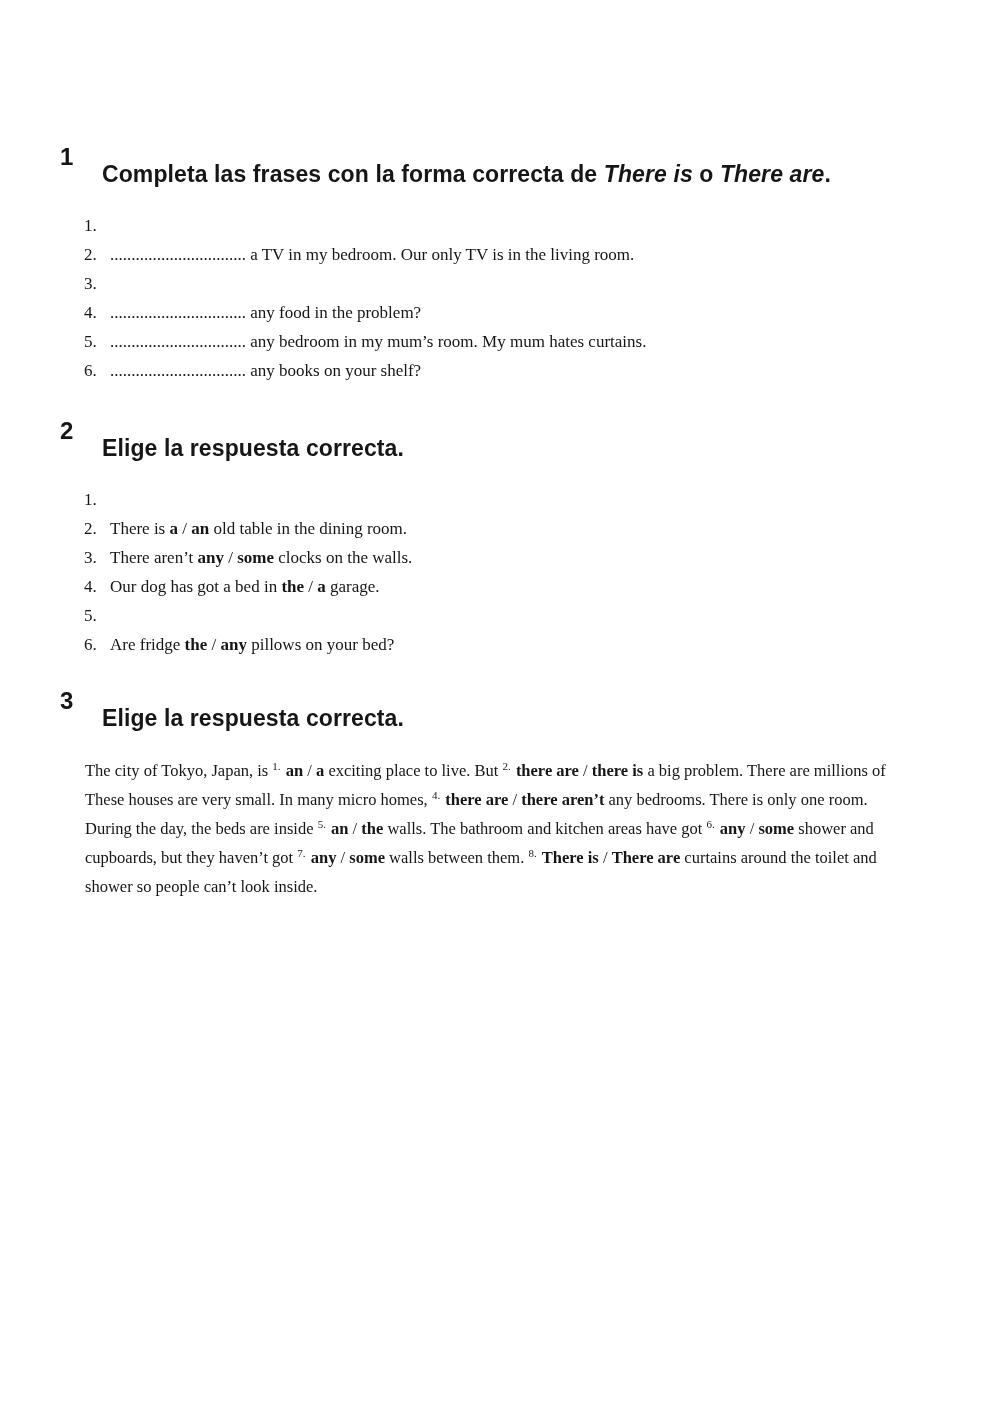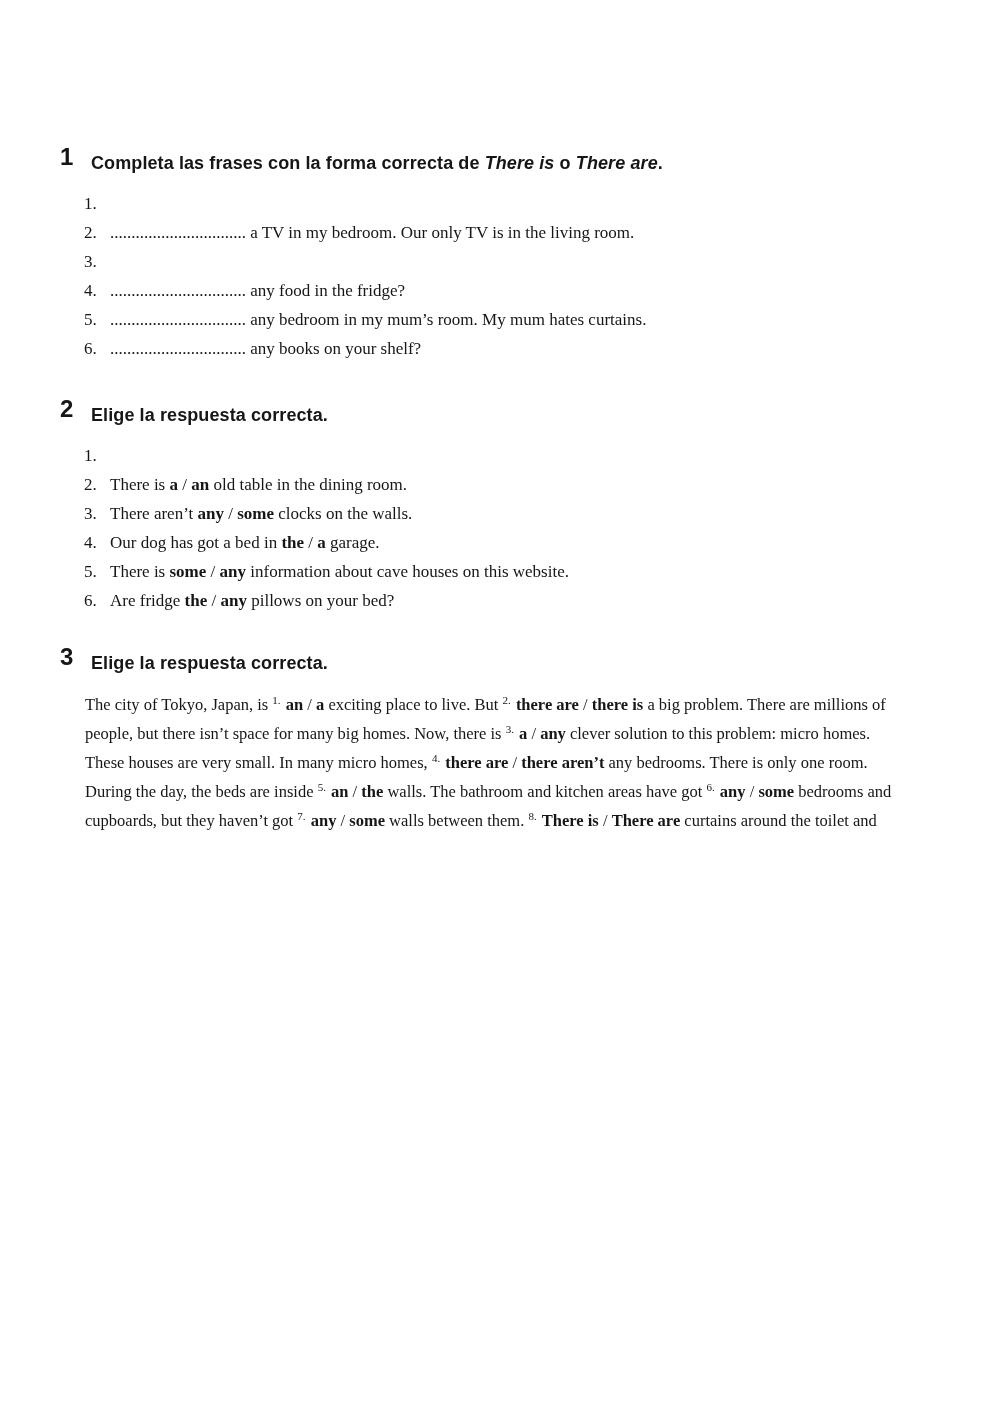--- a/index.html
+++ b/index.html
@@ -33,23 +33,23 @@
     font-family: "Liberation Sans", sans-serif;
     font-weight: bold;
   }
   .ex-num {
     width: 27px;
     flex: none;
     font-size: 24px;
     line-height: 24px;
   }
   .ex-title {
-    margin: 4px;
+    margin: 15px;
     padding-top: 4px;
-    font-size: 18px;
+    font-size: 23px;
     line-height: 20px;
     letter-spacing: 0.1px;
   }
   .ex-list {
     list-style: none;
     margin: 12px 0 0 24px;
     padding: 0;
   }
   .item {
     display: flex;
@@ -94,21 +94,21 @@
       </li>
       <li class="item">
         <span class="item-num">2.</span>
         <span class="item-text"><span>................................ a TV in my bedroom. Our only TV is in the living room.</span></span>
       </li>
       <li class="item">
         <span class="item-num">3.</span>
       </li>
       <li class="item">
         <span class="item-num">4.</span>
-        <span class="item-text"><span>................................ any food in the fridge?</span></span>
+        <span class="item-text"><span>................................ any food in the problem?</span></span>
       </li>
       <li class="item">
         <span class="item-num">5.</span>
         <span class="item-text"><span>................................ any bedroom in my mum’s room. My mum hates curtains.</span></span>
       </li>
       <li class="item">
         <span class="item-num">6.</span>
         <span class="item-text"><span>................................ any books on your shelf?</span></span>
       </li>
     </ol>
@@ -130,36 +130,35 @@
       <li class="item">
         <span class="item-num">3.</span>
         <span class="item-text"><span>There aren’t </span><span class="b">any</span><span> / </span><span class="b">some</span><span> clocks on the walls.</span></span>
       </li>
       <li class="item">
         <span class="item-num">4.</span>
         <span class="item-text"><span>Our dog has got a bed in </span><span class="b">the</span><span> / </span><span class="b">a</span><span> garage.</span></span>
       </li>
       <li class="item">
         <span class="item-num">5.</span>
-        <span class="item-text"><span>There is </span><span class="b">some</span><span> / </span><span class="b">any</span><span> information about cave houses on this website.</span></span>
       </li>
       <li class="item">
         <span class="item-num">6.</span>
         <span class="item-text"><span>Are fridge </span><span class="b">the</span><span> / </span><span class="b">any</span><span> pillows on your bed?</span></span>
       </li>
     </ol>
   </section>
 
   <section class="exercise ex3">
     <div class="ex-header">
       <span class="ex-num">3</span>
       <h2 class="ex-title"><span>Elige la respuesta correcta.</span></h2>
     </div>
     <div class="paragraph">
       <div class="para-line"><span>The city of Tokyo, Japan, is </span><span class="sup">1.</span><span> </span><span class="b">an</span><span> / </span><span class="b">a</span><span> exciting place to live. But </span><span class="sup">2.</span><span> </span><span class="b">there are</span><span> / </span><span class="b">there is</span><span> a big problem. There are millions of</span></div>
-      <div class="para-line"><span>people, but there isn’t space for many big homes. Now, there is </span><span class="sup">3.</span><span> </span><span class="b">a</span><span> / </span><span class="b">any</span><span> clever solution to this problem: micro homes.</span></div>
       <div class="para-line"><span>These houses are very small. In many micro homes, </span><span class="sup">4.</span><span> </span><span class="b">there are</span><span> / </span><span class="b">there aren’t</span><span> any bedrooms. There is only one room.</span></div>
-      <div class="para-line"><span>During the day, the beds are inside </span><span class="sup">5.</span><span> </span><span class="b">an</span><span> / </span><span class="b">the</span><span> walls. The bathroom and kitchen areas have got </span><span class="sup">6.</span><span> </span><span class="b">any</span><span> / </span><span class="b">some</span><span> bedrooms and</span></div>
+      <div class="para-line"><span>During the day, the beds are inside </span><span class="sup">5.</span><span> </span><span class="b">an</span><span> / </span><span class="b">the</span><span> walls. The bathroom and kitchen areas have got </span><span class="sup">6.</span><span> </span><span class="b">any</span><span> / </span><span class="b">some</span><span> shower and</span></div>
       <div class="para-line"><span>cupboards, but they haven’t got </span><span class="sup">7.</span><span> </span><span class="b">any</span><span> / </span><span class="b">some</span><span> walls between them. </span><span class="sup">8.</span><span> </span><span class="b">There is</span><span> / </span><span class="b">There are</span><span> curtains around the toilet and</span></div>
+      <div class="para-line"><span>shower so people can’t look inside.</span></div>
     </div>
   </section>
 
 </div>
 
 </body></html>

